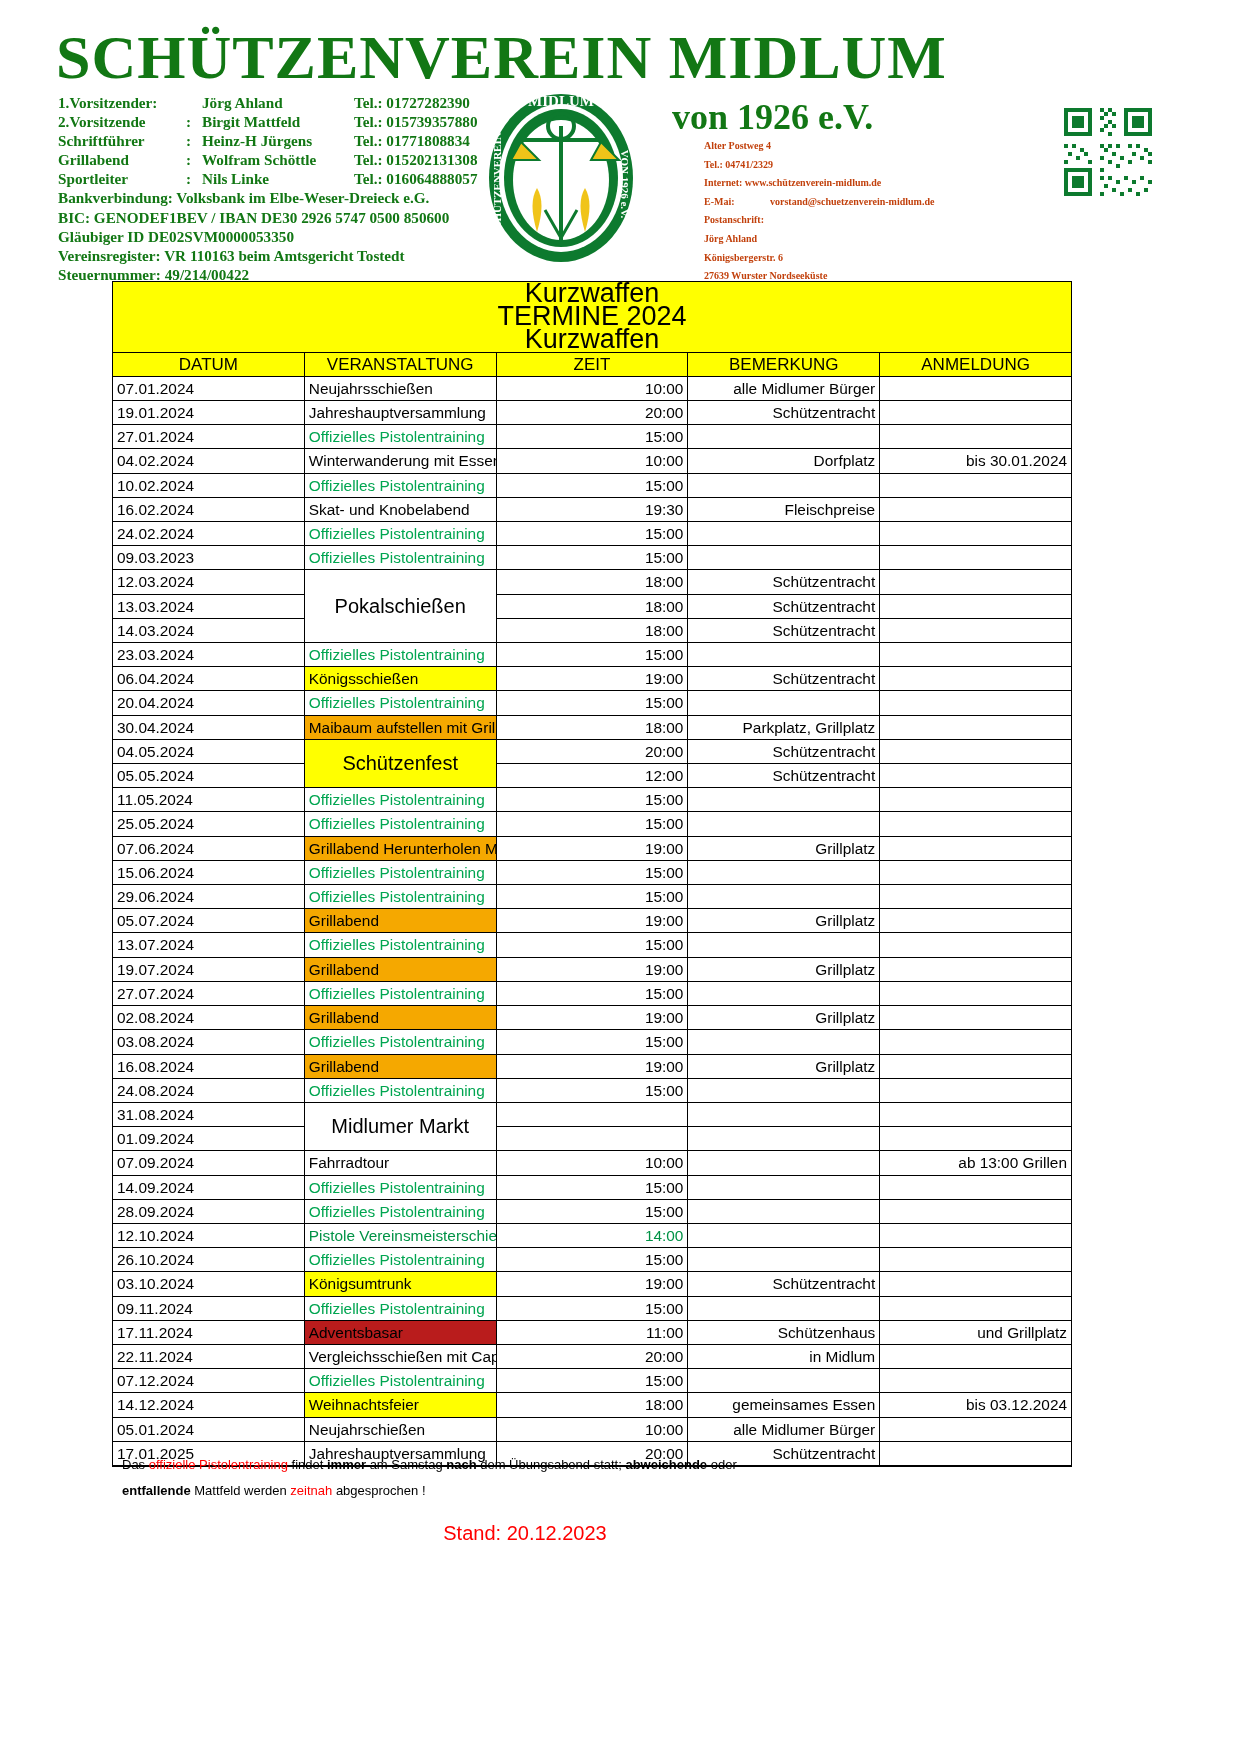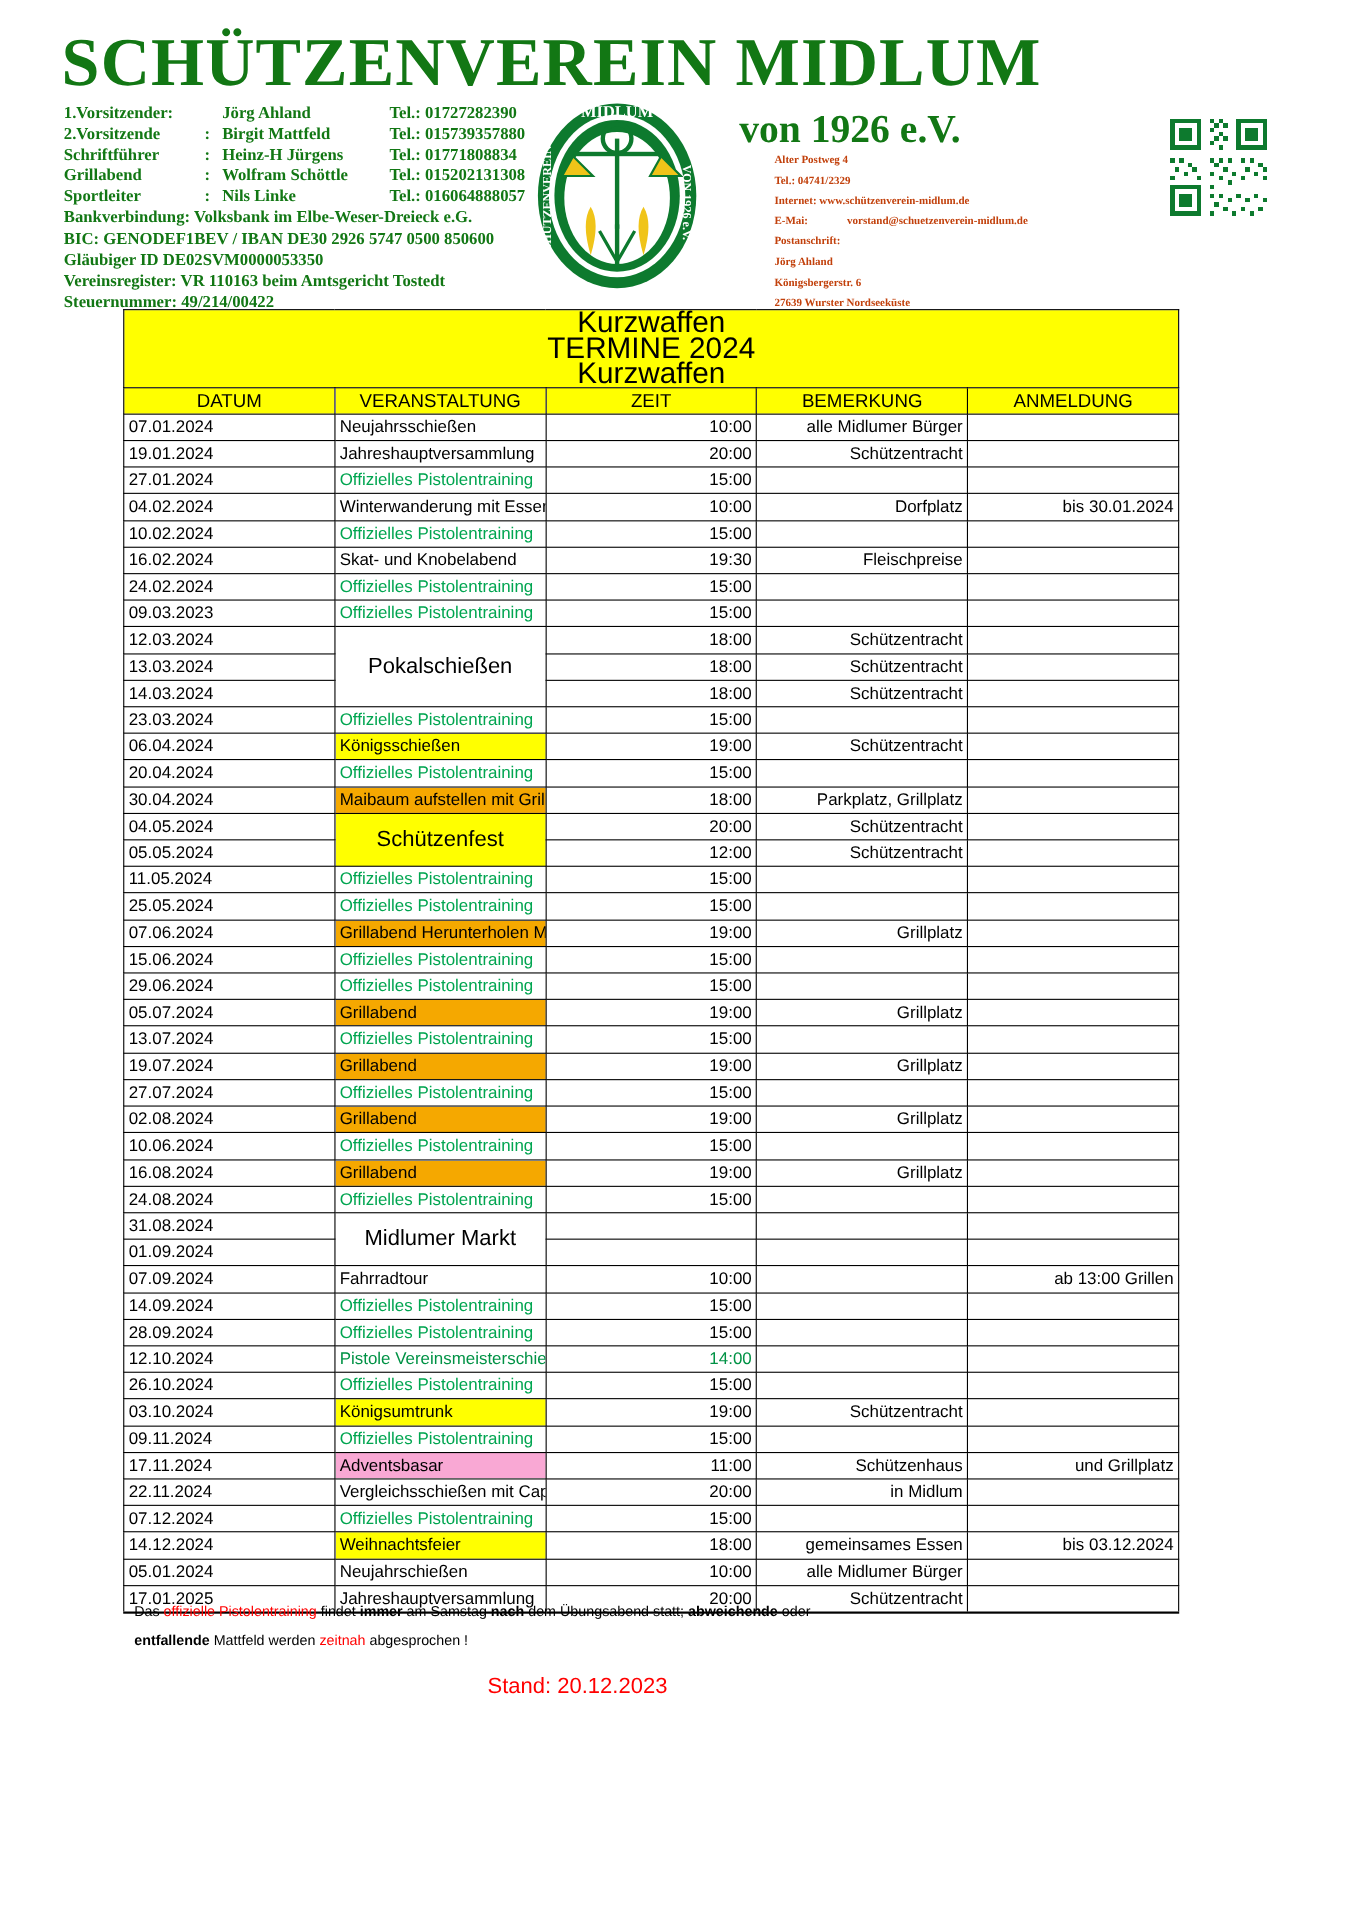--- a/index.html
+++ b/index.html
@@ -157,21 +157,21 @@
   td.ev { text-align: left; }
   td.zt { text-align: right; }
   td.bm { text-align: right; }
   td.an { text-align: right; }
 
   .training { color: #00A550; }
   .bold { font-weight: bold; }
   .green-bold { color: #009245; font-weight: bold; }
   .bg-yellow { background: #ffff00; }
   .bg-orange { background: #f5a800; }
-  .bg-green  { background: #f9a8d4; margin-top: 36px; }
+  .bg-green  { background: #b91c1c; margin-top: 36px; }
   .merged {
     text-align: center;
     font-size: 20px;
     vertical-align: middle;
   }
   .thickbottom { border-bottom: 2px solid #000 !important; }
 
   
   .footnote {
     position: absolute;
@@ -576,21 +576,21 @@
 
       <tr>
         <td>02.08.2024</td>
         <td class="ev bg-orange">Grillabend</td>
         <td class="zt">19:00</td>
         <td class="bm">Grillplatz</td>
         <td class="an"></td>
       </tr>
 
       <tr>
-        <td>10.06.2024</td>
+        <td>03.08.2024</td>
         <td class="ev training">Offizielles Pistolentraining</td>
         <td class="zt">15:00</td>
         <td class="bm"></td>
         <td class="an"></td>
       </tr>
 
       <tr>
         <td>16.08.2024</td>
         <td class="ev bg-orange">Grillabend</td>
         <td class="zt">19:00</td>

